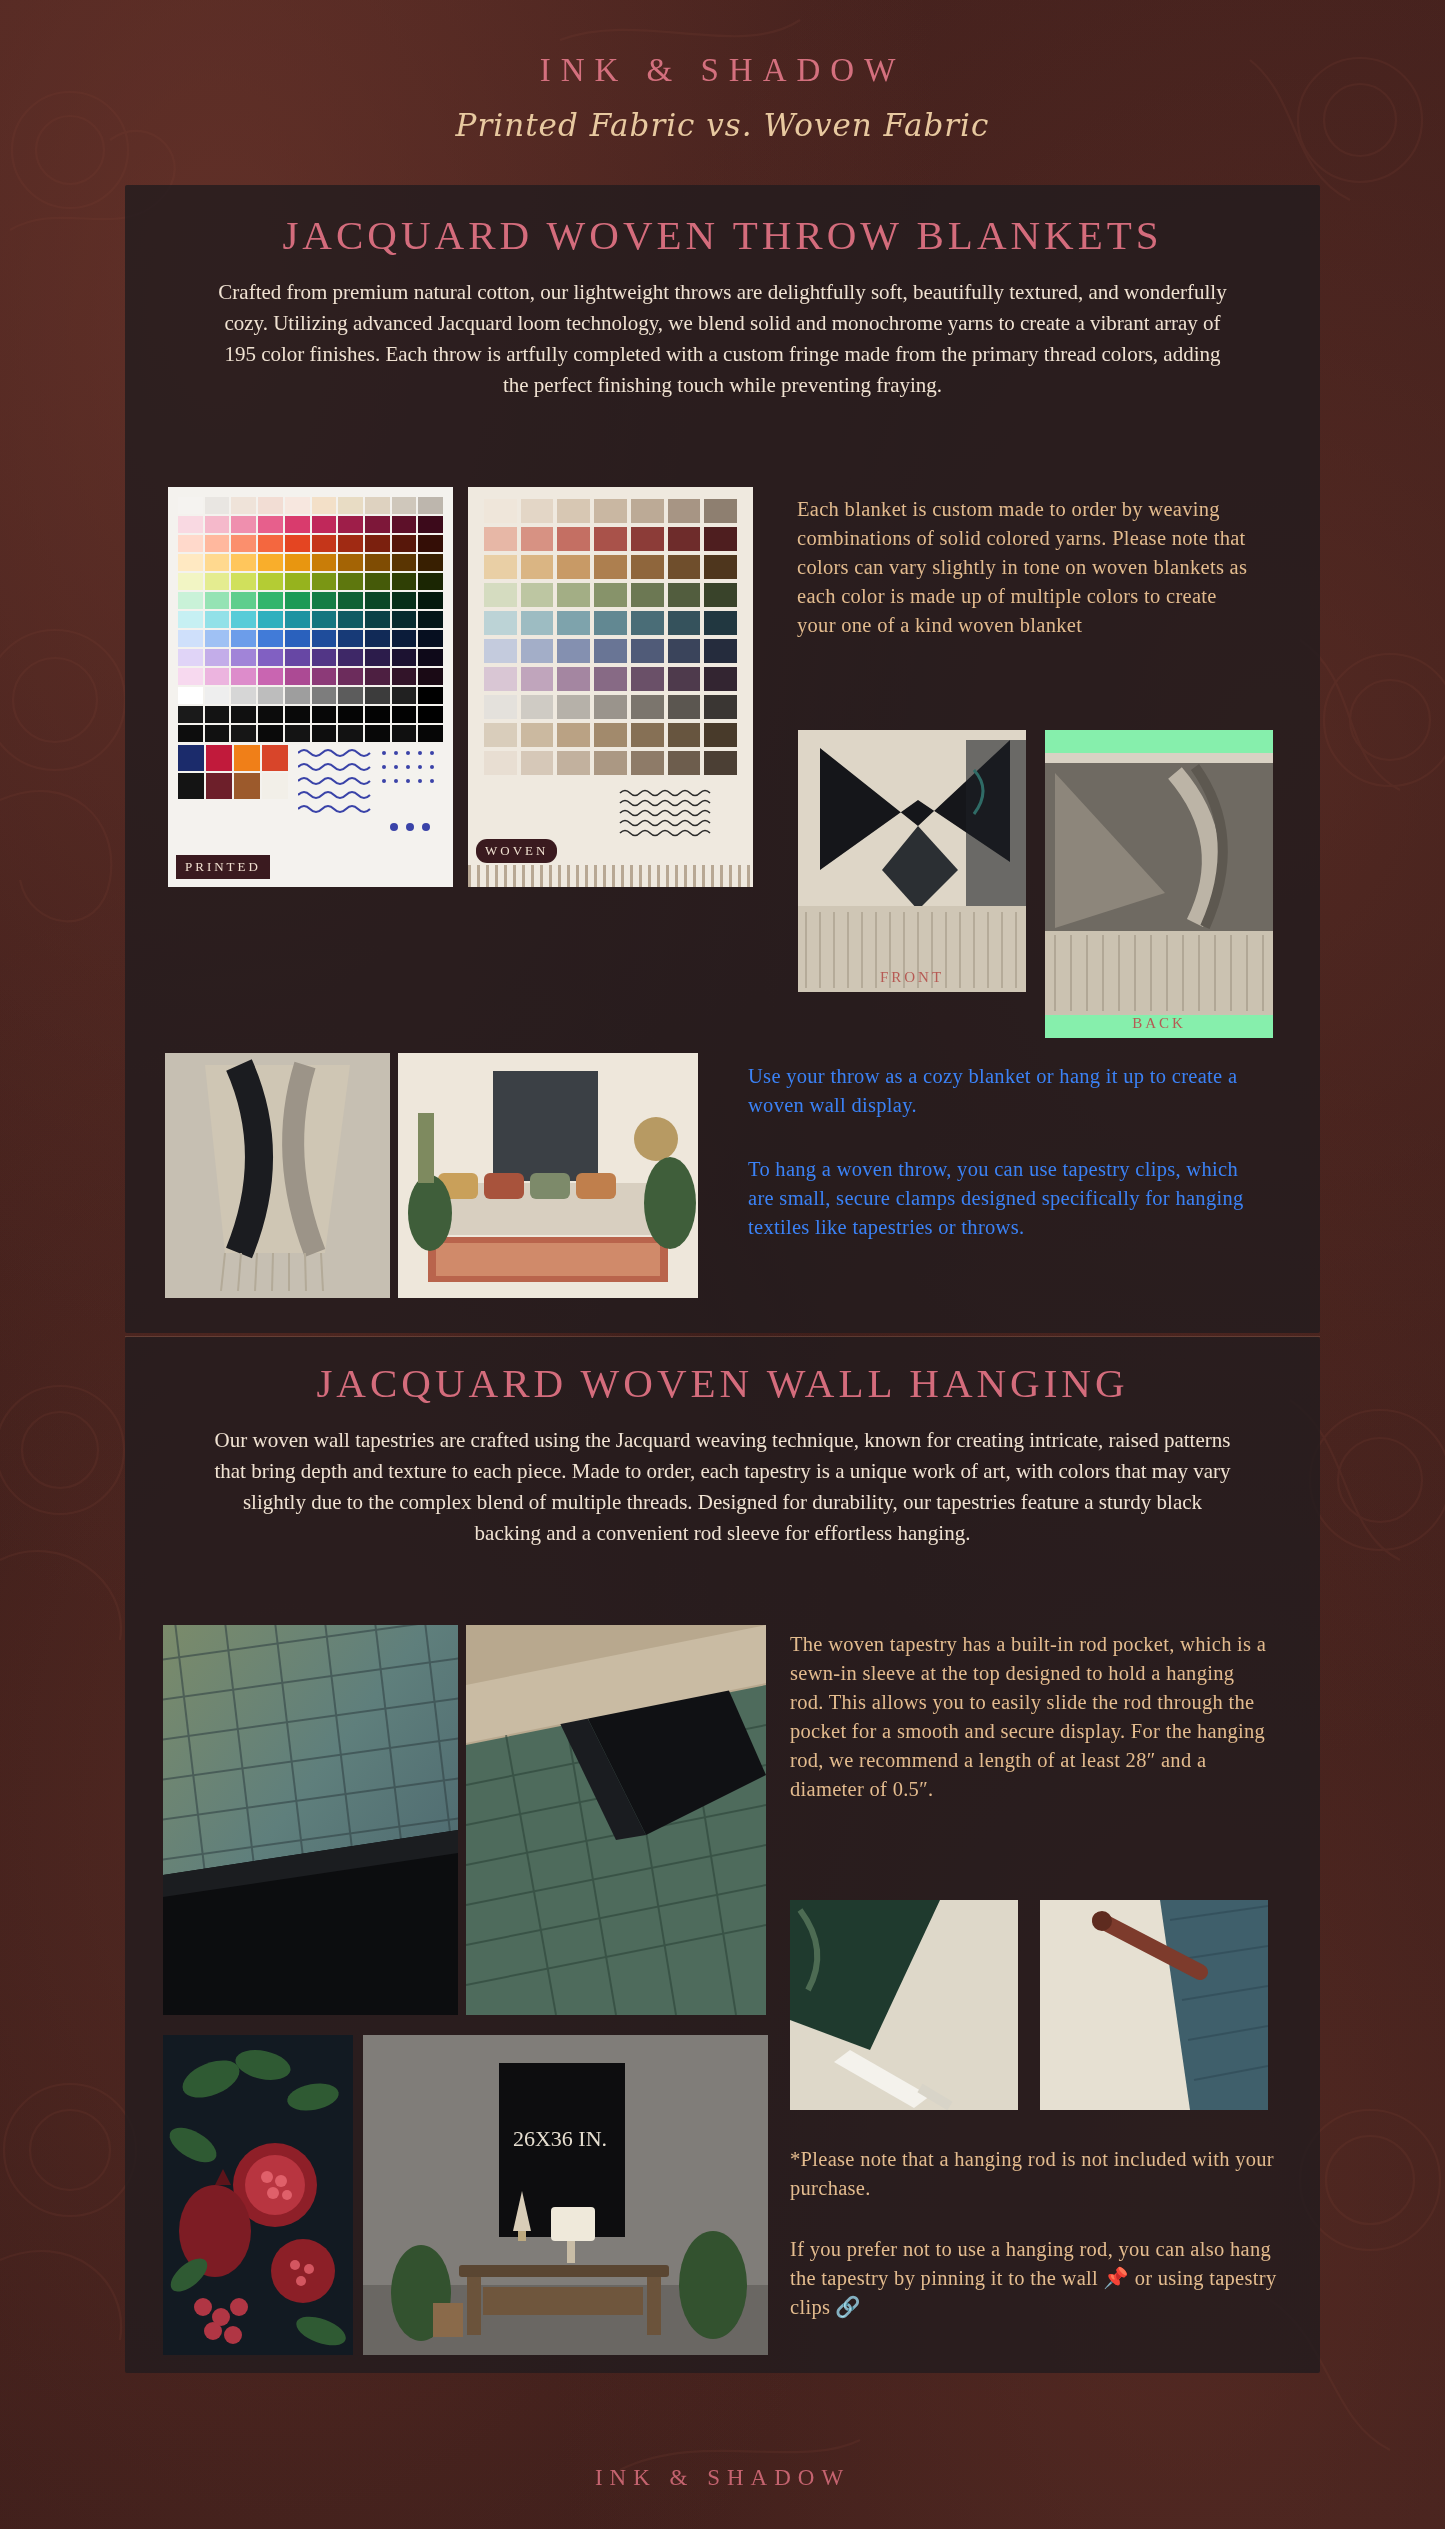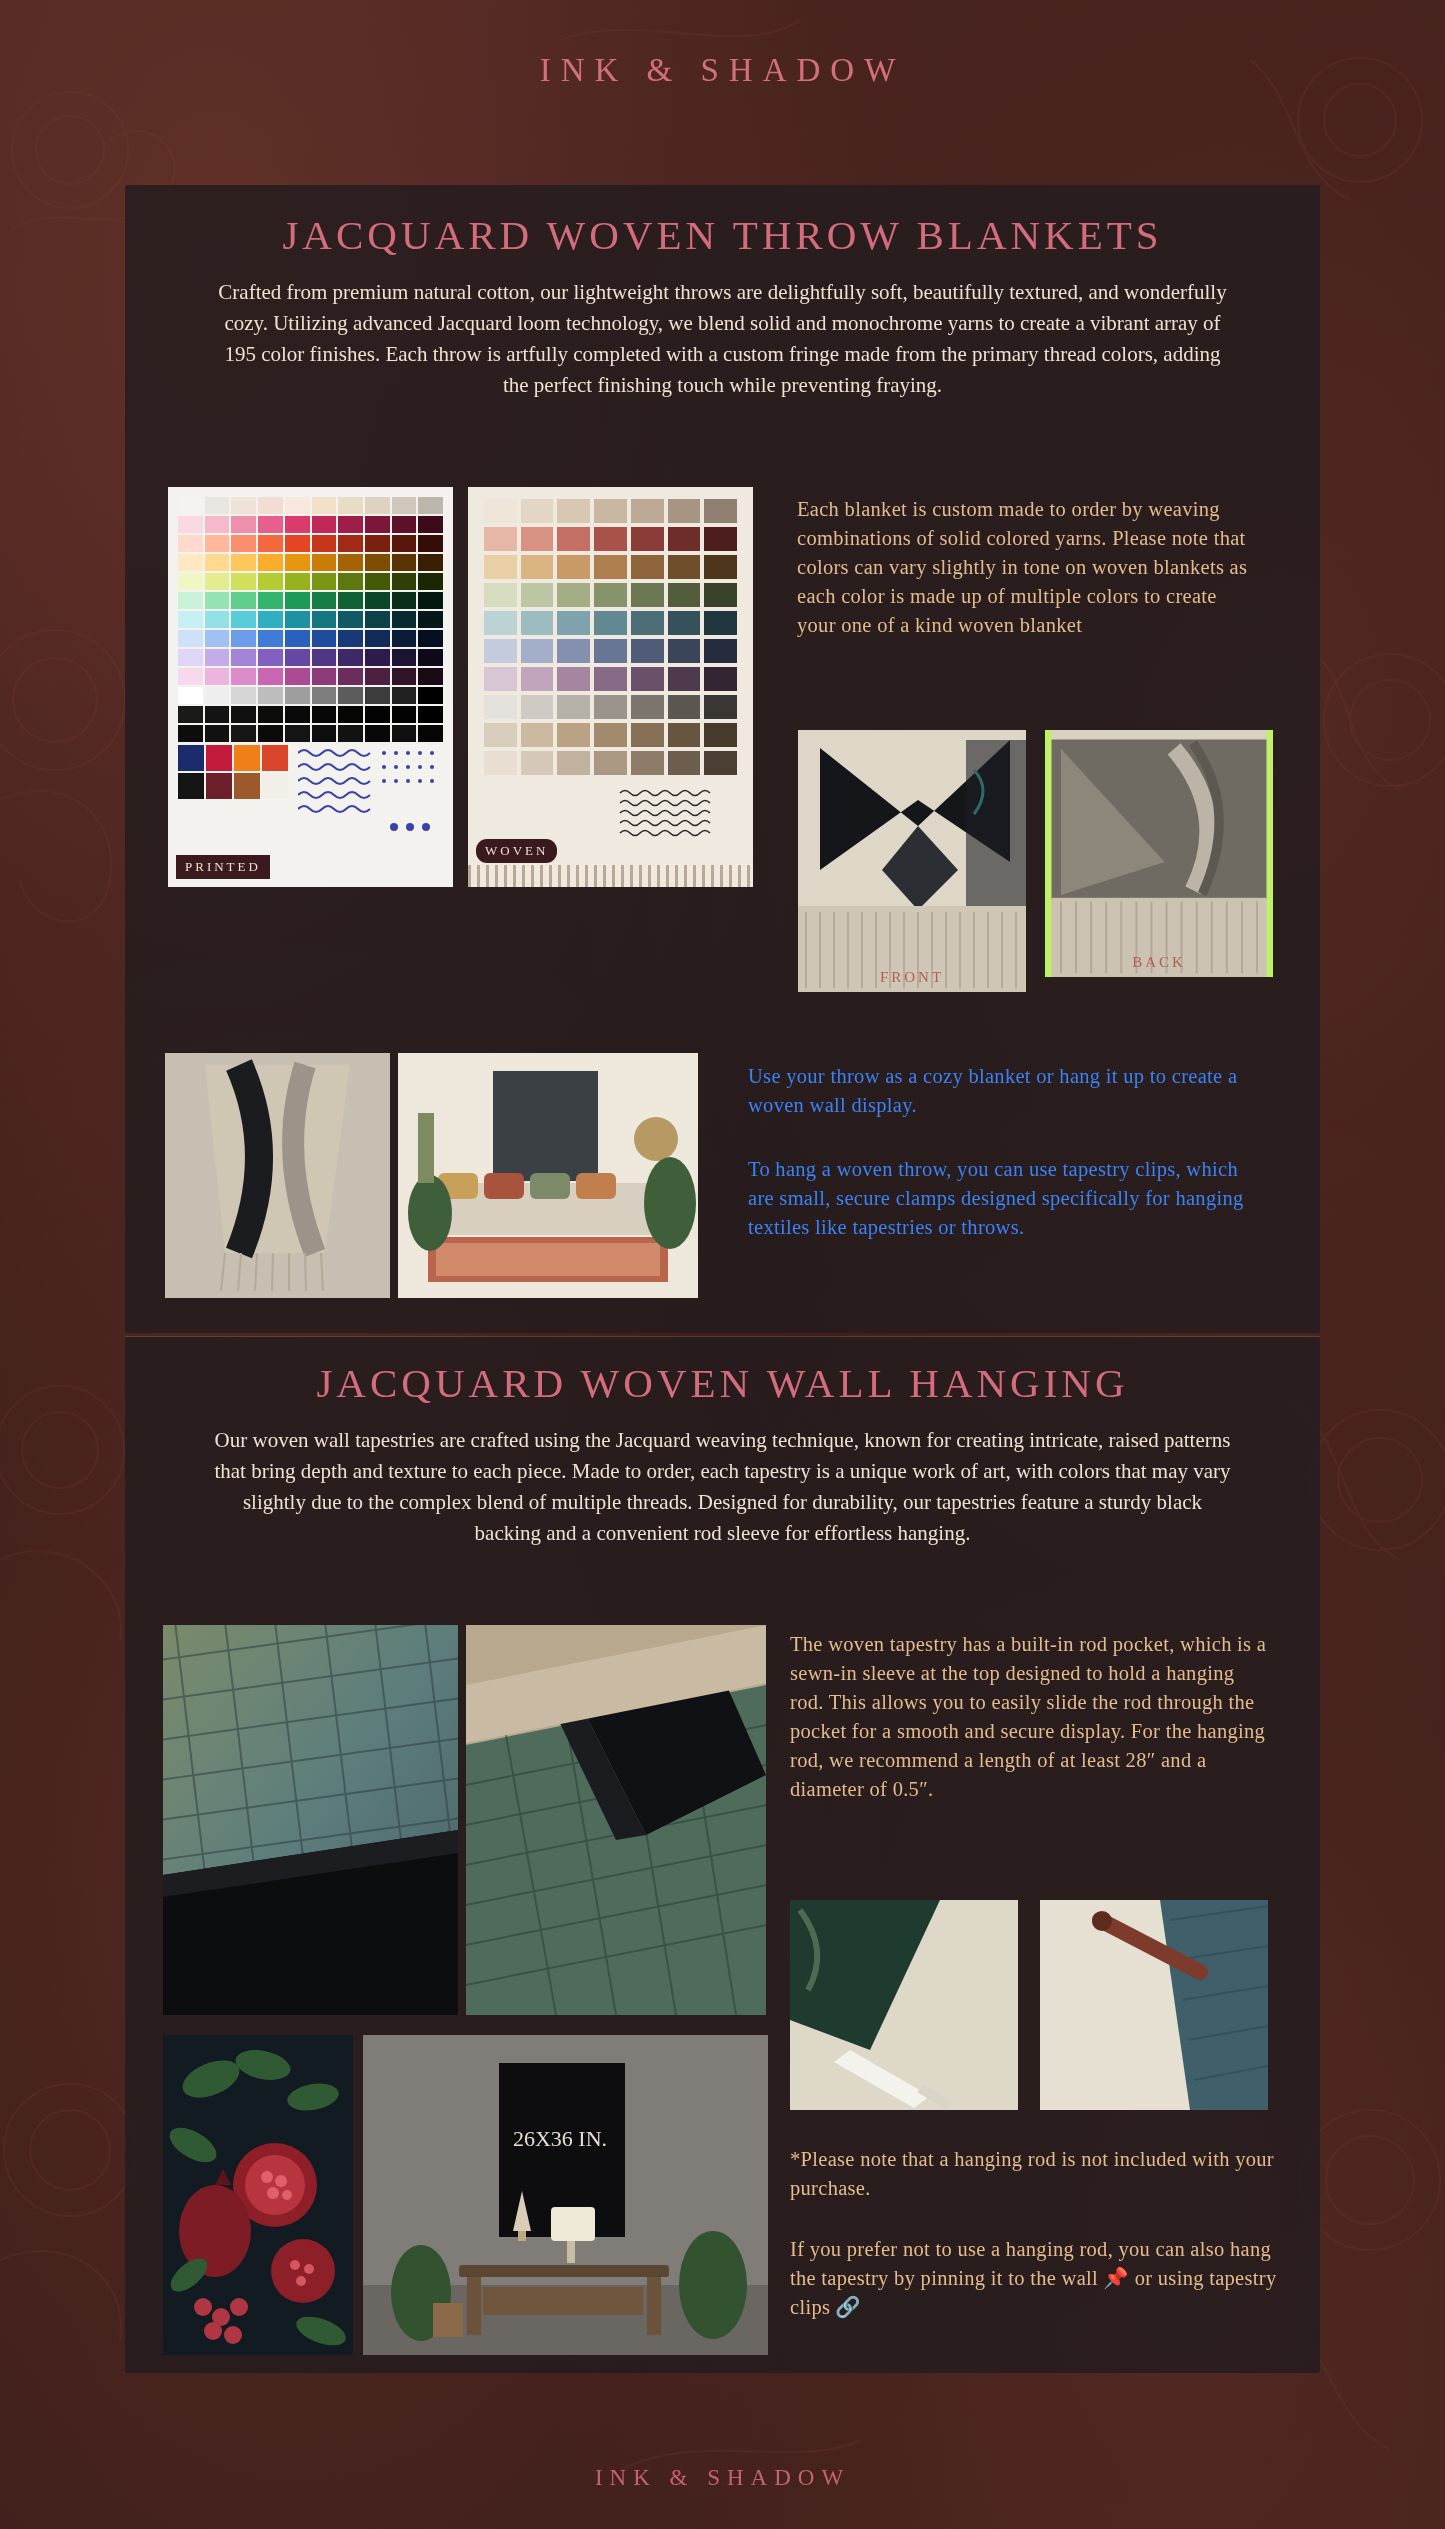--- a/index.html
+++ b/index.html
@@ -163,20 +163,21 @@
       <circle cx="1370" cy="2180" r="70"></circle>
         <circle cx="1370" cy="2180" r="44"></circle>
       <path d="M1270 2300 C1330 2340 1330 2420 1390 2450"></path>
       <path d="M620 2470 C700 2430 800 2470 860 2440"></path>
       <path d="M560 40 C640 10 740 60 800 20"></path>
     </g>
   </svg>
 
   <div class="brand-head">
     <div class="brand-name">INK &amp; SHADOW</div>
+    <div class="brand-sub">Printed Fabric vs. Woven Fabric</div>
   </div>
 
   <div class="panel panel-top">
     <div class="section-title">JACQUARD WOVEN THROW BLANKETS</div>
     <div class="body-copy">Crafted from premium natural cotton, our lightweight throws are delightfully soft, beautifully textured, and wonderfully cozy. Utilizing advanced Jacquard loom technology, we blend solid and monochrome yarns to create a vibrant array of 195 color finishes. Each throw is artfully completed with a custom fringe made from the primary thread colors, adding the perfect finishing touch while preventing fraying.</div>
   </div>
 
   <div class="img chart" style="left:168px; top:487px; width:285px; height:400px;">
     <div class="swatch-grid" style="left:10px; top:10px; width:265px; grid-template-columns:repeat(10,1fr); grid-auto-rows:17px;">
       <i style="background:#f5f3f0"></i>
@@ -464,21 +465,21 @@
           <path d="M190 182 L190 258"></path>
           <path d="M204 182 L204 258"></path>
           <path d="M218 182 L218 258"></path>
       </g>
       <path d="M168 10 L228 10 L228 176 L168 176 Z" fill="#1d2024" opacity="0.6"></path>
       <path d="M176 40 q18 20 0 44" stroke="#2f6b66" stroke-width="3" fill="none"></path>
     </svg>
     <div class="photo-cap">FRONT</div>
   </div>
 
-  <div class="img" style="left:1045px; top:730px; width:228px; height:247px; background:#bef264;text-decoration:underline;">
+  <div class="img" style="left:1045px; top:730px; width:228px; height:308px; background:#86efac;text-decoration:underline;">
     <svg viewBox="0 0 228 262" style="width:100%;height:100%">
       <rect width="228" height="262" fill="#d9d2c4"></rect>
       <path d="M0 10 L228 10 L228 180 L0 180 Z" fill="#6f6a62"></path>
       <path d="M10 20 L120 140 L10 175 Z" fill="#8d867b"></path>
       <path d="M130 20 q60 70 20 150" stroke="#bcb4a6" stroke-width="18" fill="none"></path>
       <path d="M150 14 q50 70 10 160" stroke="#5d5850" stroke-width="10" fill="none"></path>
       <rect y="178" width="228" height="84" fill="#cbc2b1"></rect>
       <g stroke="#b1a796" stroke-width="2">
         <path d="M10 182 L10 258"></path>
           <path d="M26 182 L26 258"></path>

